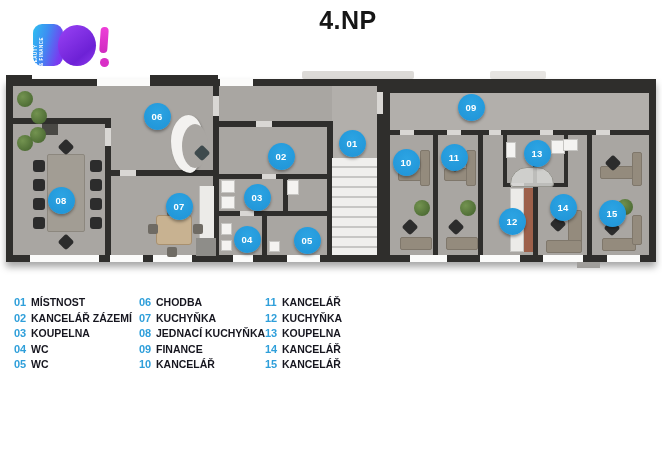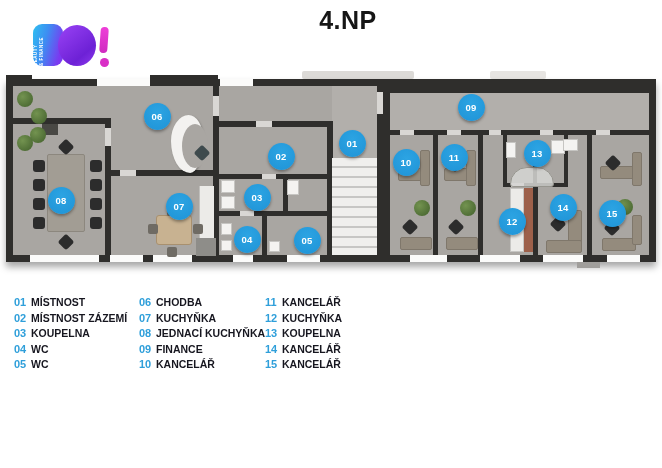--- a/index.html
+++ b/index.html
@@ -245,21 +245,21 @@
     </div>
 
   <div id="legend">
       <div class="legend-col col0">
         <div class="legend-row">
           <span class="lnum">01</span>
           <span class="llabel">MÍSTNOST</span>
         </div>
         <div class="legend-row">
           <span class="lnum">02</span>
-          <span class="llabel">MÍSTNOST ZÁZEMÍ</span>
+          <span class="llabel">KANCELÁŘ ZÁZEMÍ</span>
         </div>
         <div class="legend-row">
           <span class="lnum">03</span>
           <span class="llabel">KOUPELNA</span>
         </div>
         <div class="legend-row">
           <span class="lnum">04</span>
           <span class="llabel">WC</span>
         </div>
         <div class="legend-row">

